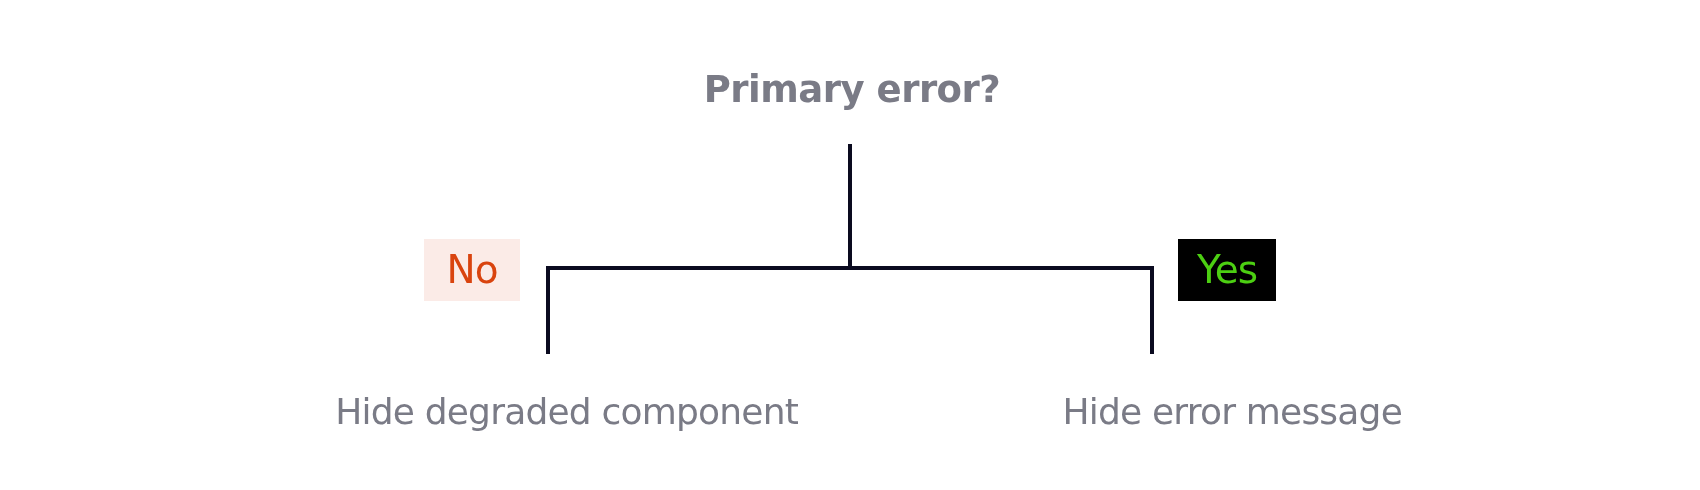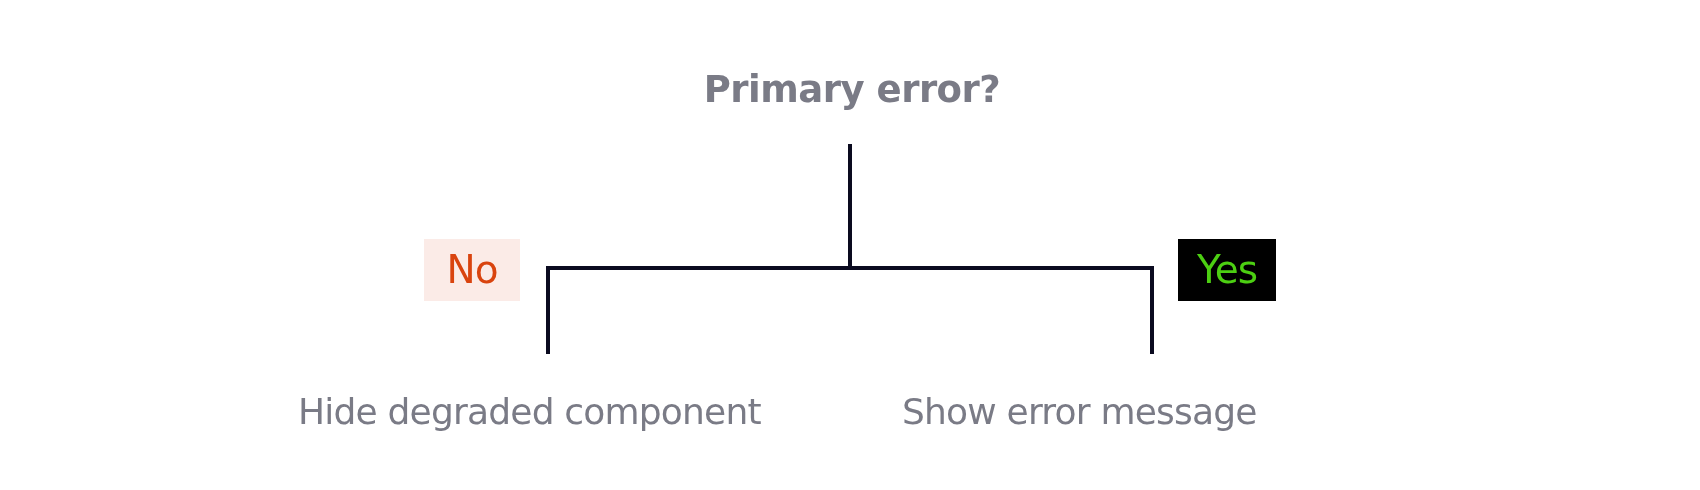--- a/index.html
+++ b/index.html
@@ -60,21 +60,21 @@
       color: #4ccf12;
     }
     .leaf {
       position: absolute;
       top: 388px;
       font-size: 36px;
       color: #7a7b86;
       line-height: 48px;
       white-space: nowrap;
       letter-spacing: -0.8px;
-      text-align: left;
+      text-align: right;
     }
     .leaf-left { left: 298px; width: 500px; }
     .leaf-right { left: 902px; width: 500px; }
   </style>
 </head>
 <body>
 
 <div class="title">
   <span>Primary error?</span>
 </div>
@@ -86,13 +86,13 @@
 
 <div class="badge badge-no">
   <span>No</span>
 </div>
 
 <div class="badge badge-yes">
   <span>Yes</span>
 </div>
 
 <div class="leaf leaf-left">Hide degraded component</div>
-<div class="leaf leaf-right">Show error message</div>
+<div class="leaf leaf-right">Hide error message</div>
 
 </body></html>

